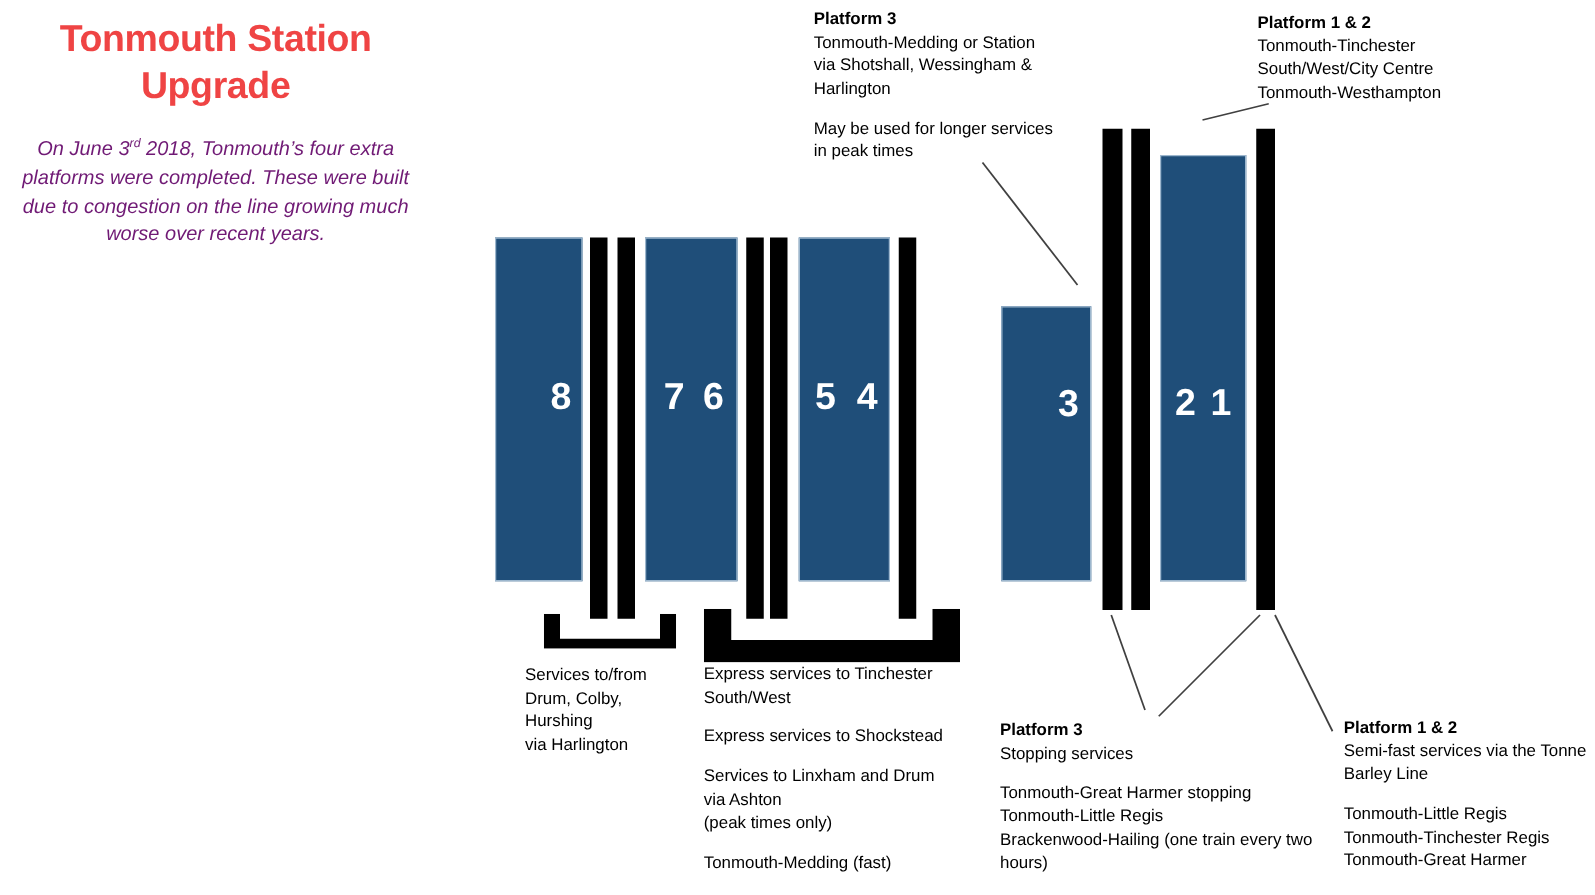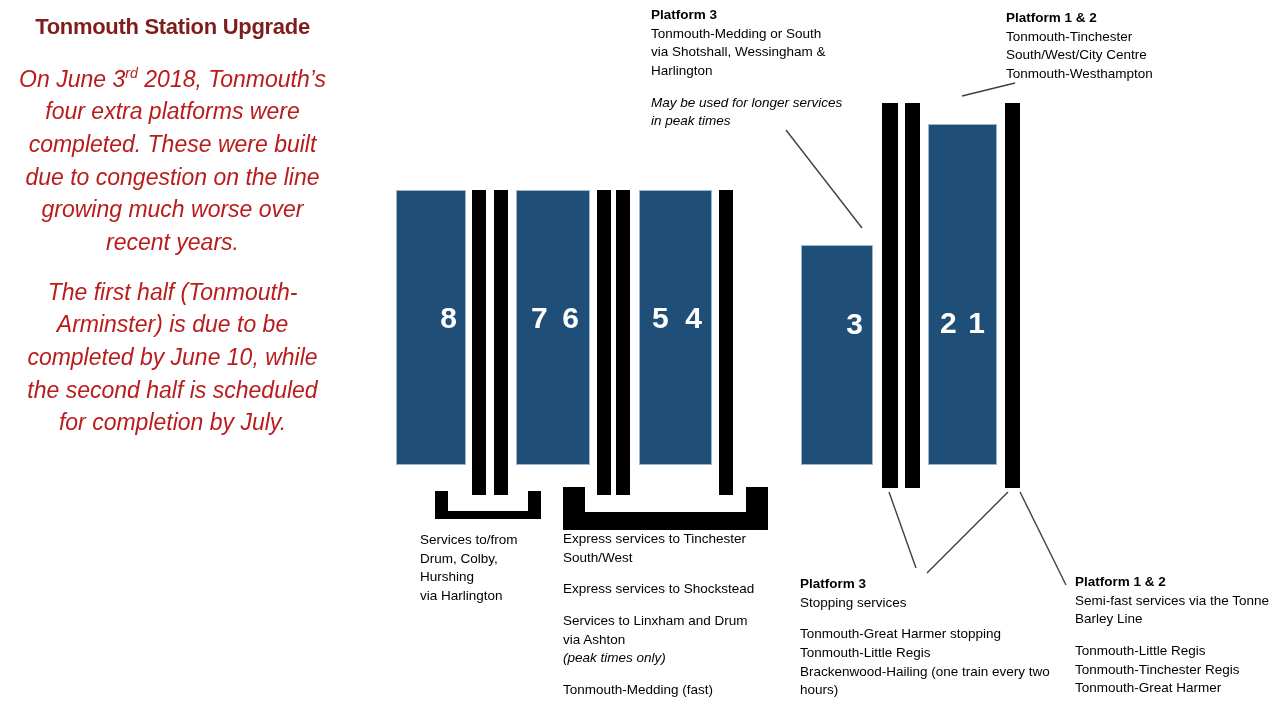--- a/index.html
+++ b/index.html
@@ -23,33 +23,33 @@
   
   #left-panel {
     left: 0px;
     top: 8px;
     width: 345px;
     text-align: center;
   }
   #page-title {
     font-family: "Liberation Sans", sans-serif;
     font-weight: bold;
-    font-size: 22px;
+    font-size: 30px;
     line-height: 1.22;
     letter-spacing: -0.3px;
     margin: 6px 18px 0 18px;
-    color: #7f1d1d;
+    color: #ef4444;
   }
   #intro-body {
     margin: 22px 12px 0 12px;
     font-family: "Liberation Sans", sans-serif;
     font-style: italic;
-    font-size: 23px;
+    font-size: 16px;
     line-height: 1.42;
-    color: #b91c1c;
+    color: #701a75;
   }
   #intro-body p { margin: 0 0 17px 0; }
   #intro-body p:last-child { margin-bottom: 0; }
   .sup { font-size: 0.62em; vertical-align: super; line-height: 0; }
 
   
   .track {            
     background: #000000;
   }
   .platform {         
@@ -72,36 +72,35 @@
 
   
   .note {
     font-family: "Liberation Sans", sans-serif;
     font-size: 13.5px;
     line-height: 1.38;
     color: #000000;
     text-align: left;
   }
   .note .hd { font-weight: bold; }
-  .note .it { font-style: italic; }
+  .note .it { }
   .note .blank { display: block; height: 13px; }
 
   svg.leader { position: absolute; overflow: visible; }
   svg.leader line { stroke: #404040; stroke-width: 1.4; }
 </style>
 </head>
 <body>
 
 <div id="canvas">
 
   <div class="abs" id="left-panel">
     <h1 id="page-title">Tonmouth Station Upgrade</h1>
     <div id="intro-body">
       <p><span>On June 3</span><span class="sup">rd</span><span> 2018, Tonmouth’s four extra platforms were completed. These were built due to congestion on the line growing much worse over recent years.</span></p>
-      <p>The first half (Tonmouth-Arminster) is due to be completed by June 10, while the second half is scheduled for completion by July.</p>
     </div>
   </div>
 
   <div class="abs platform" style="left:396px; top:190px; width:70px; height:275px;">
     <span class="platform-num" style="right:8px; top:112px;">8</span>
   </div>
   <div class="abs track" style="left:472px; top:190px; width:14px; height:305px;"></div>
   <div class="abs track" style="left:494px; top:190px; width:14px; height:305px;"></div>
 
   <div class="abs platform" style="left:516px; top:190px; width:74px; height:275px;">
@@ -140,21 +139,21 @@
   <svg class="leader" style="left:0; top:0; width:1276px; height:716px;">
     <line x1="786" y1="130" x2="862" y2="228"></line>
     <line x1="962" y1="96" x2="1015" y2="83"></line>
     <line x1="889" y1="492" x2="916" y2="568"></line>
     <line x1="1008" y1="492" x2="927" y2="573"></line>
     <line x1="1020" y1="492" x2="1066" y2="585"></line>
   </svg>
 
   <div class="abs note" style="left:651px; top:6px; width:240px;">
     <span class="hd">Platform 3</span><br>
-    <span>Tonmouth-Medding or South</span><br>
+    <span>Tonmouth-Medding or Station</span><br>
     <span>via Shotshall, Wessingham &amp;</span><br>
     <span>Harlington</span>
     <span class="blank"></span>
     <span class="it">May be used for longer services</span><br>
     <span class="it">in peak times</span>
   </div>
 
   <div class="abs note" style="left:1006px; top:9px; width:190px;">
     <span class="hd">Platform 1 &amp; 2</span><br>
     <span>Tonmouth-Tinchester</span><br>

